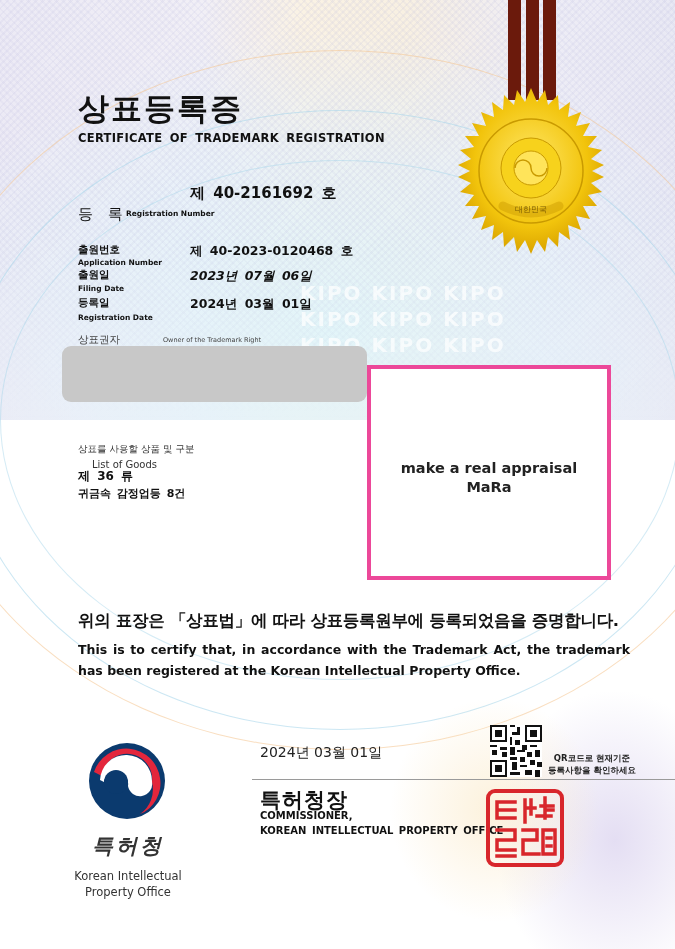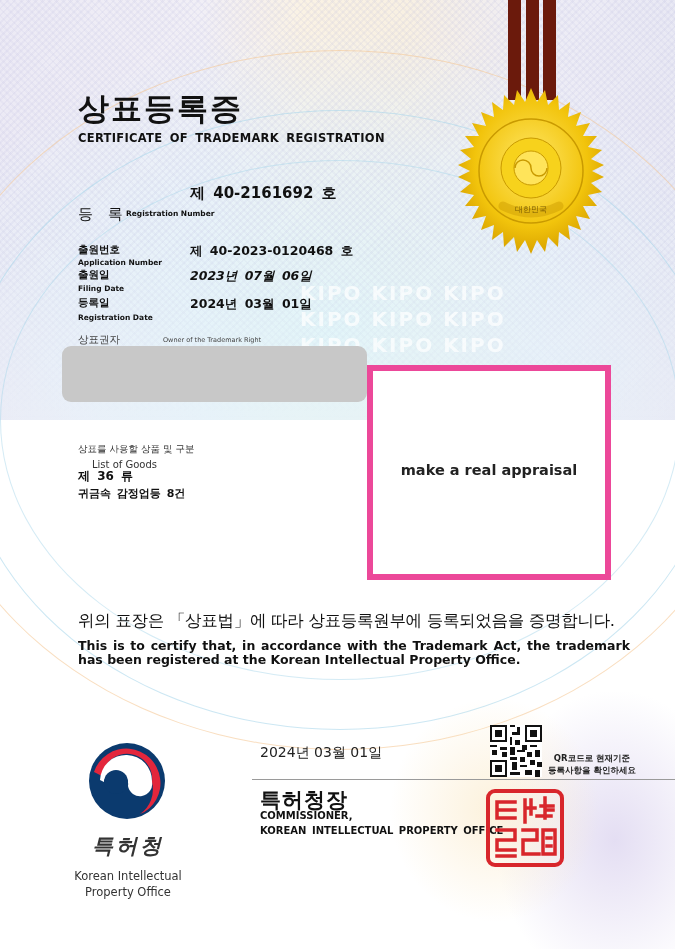--- a/index.html
+++ b/index.html
@@ -45,25 +45,25 @@
   .abs { position:absolute; }
   .title-ko { left:78px; top:88px; font-size:31px; font-weight:bold; letter-spacing:2px; }
   .title-en { left:78px; top:131px; font-size:11.5px; font-weight:bold; letter-spacing:0.3px; word-spacing:3px; }
   .lbl-ko-big { font-size:15px; font-weight:normal; letter-spacing:5px;margin-top:22px; }
   .lbl-en { font-size:7.5px; font-weight:bold; }
   .lbl-ko { font-size:10.5px; font-weight:bold; }
   .val { font-size:14px; font-weight:bold; word-spacing:3px; }
   .val-sm { font-size:12.5px; font-weight:bold; word-spacing:3px; }
 
   .redacted { left:62px; top:346px; width:305px; height:56px; background:#c8c8c8; border-radius:9px; }
-  .tm-box { left:367px; top:365px; width:244px; height:215px; background:#fff; border:6px solid #ec4899; }
+  .tm-box { left:367px; top:365px; width:244px; height:215px; background:#fff; border:4px solid #ec4899; }
   .tm-text { position:absolute; left:0; right:0; top:90px; text-align:center; font-size:14.5px; font-weight:bold; line-height:19px; color:#222; }
 
-  .cert-ko { left:78px; top:610px; font-size:16.5px; font-weight:normal; letter-spacing:-0.3px; }
-  .cert-en { left:78px; top:639px; width:552px; font-size:12.5px; font-weight:bold; line-height:14px; text-align:justify; text-align-last:left; }
+  .cert-ko { left:78px; top:610px; font-size:16.5px; font-weight:bold; letter-spacing:-0.3px; }
+  .cert-en { left:78px; top:639px; width:552px; font-size:12.5px; font-weight:bold; line-height:21px; text-align:justify; text-align-last:left; }
 
   .logo { left:88px; top:742px; width:78px; height:78px; }
   .logo-ko { left:63px; top:832px; width:130px; text-align:center; font-size:21px; letter-spacing:3px; color:#333; font-weight:bold;font-style:italic; }
   .logo-en { left:63px; top:868px; width:130px; text-align:center; font-size:11.5px; line-height:16px; color:#333; }
 
   .date { left:260px; top:744px; font-size:14px; color:#222; }
   .divider { left:252px; top:779px; width:423px; height:1px; background:#9a9a9a; }
   .commish-ko { left:260px; top:786px; font-size:21px; font-weight:bold; letter-spacing:1px; }
   .commish-en1 { left:260px; top:810px; font-size:10px; font-weight:bold; }
   .commish-en2 { left:260px; top:825px; font-size:10px; font-weight:bold; word-spacing:2px; }
@@ -131,20 +131,21 @@
 <div class="abs redacted"></div>
 
 <div class="abs" style="left:78px; top:443px; font-size:9.5px; color:#333;">상표를 사용할 상품 및 구분</div>
 <div class="abs" style="left:78px; top:459px; font-size:10px; color:#333;margin-left:14px;">List of Goods</div>
 <div class="abs" style="left:78px; top:468px; font-size:12px; font-weight:bold; word-spacing:3px;">제 36 류</div>
 <div class="abs" style="left:78px; top:486px; font-size:11px; font-weight:bold; word-spacing:2px;">귀금속 감정업등 8건</div>
 
 <div class="abs tm-box">
   <div class="tm-text">
     <div>make a real appraisal</div>
+    <div>MaRa</div>
   </div>
 </div>
 
 <div class="abs cert-ko">위의 표장은 「상표법」에 따라 상표등록원부에 등록되었음을 증명합니다.</div>
 <div class="abs cert-en">This is to certify that, in accordance with the Trademark Act, the trademark has been registered at the Korean Intellectual Property Office.</div>
 
 <svg class="abs logo" viewBox="0 0 78 78">
   <circle cx="39" cy="39" r="38" fill="#0b3a6e"></circle>
   <path d="M6,30 A34,34 0 0 1 72,36 A33,33 0 0 1 52,72 A30,30 0 0 0 64,40 A25,25 0 0 0 14,34 Z" fill="#e3263c"></path>
   <path d="M12,38 A26,26 0 0 1 64,40 A12,12 0 0 1 40,44 A12,12 0 0 0 16,40 Z" fill="#ffffff"></path>

